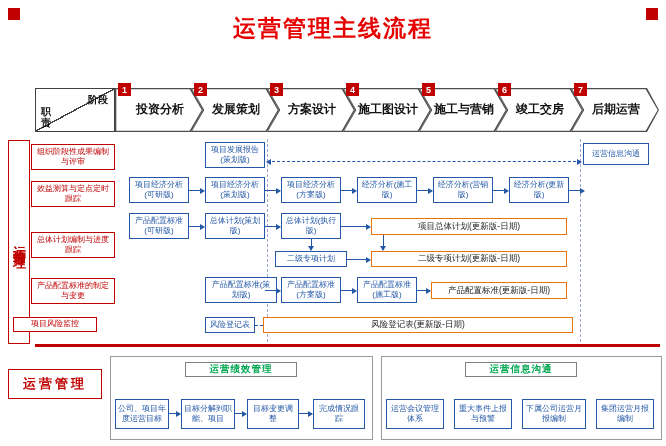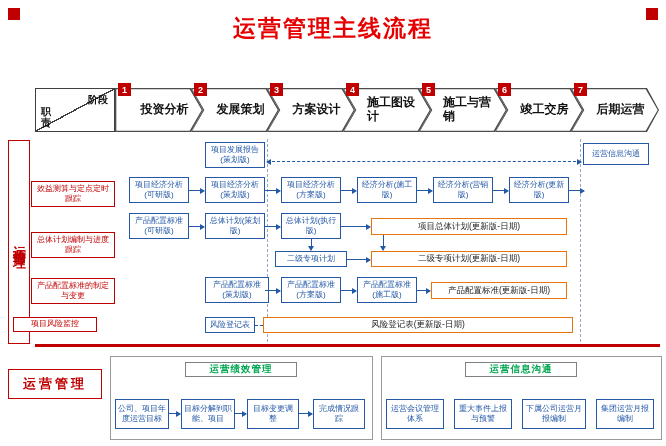--- a/index.html
+++ b/index.html
@@ -20,21 +20,21 @@
                 color:#111; width:11px; line-height:1.1; }
 
   
   .stage { top:88px; height:44px; }
   .s-outer { position:absolute; inset:0; background:#4d4d4d; }
   .s-inner { position:absolute; inset:1.3px; background:#fff; }
   .stage.mid .s-outer, .stage.mid .s-inner {
     clip-path:polygon(0 0, calc(100% - 12px) 0, 100% 50%, calc(100% - 12px) 100%, 0 100%, 12px 50%); }
   .stage.first .s-outer, .stage.first .s-inner {
     clip-path:polygon(0 0, calc(100% - 12px) 0, 100% 50%, calc(100% - 12px) 100%, 0 100%); }
-  .s-label { position:absolute; inset:0; padding:0 13px 0 24px; display:flex; align-items:center;
+  .s-label { position:absolute; inset:0; padding:0 13px 0 15px; display:flex; align-items:center;
              justify-content:center; font-size:12px; font-weight:700;
              color:#111; line-height:1.15; }
   .s-num { position:absolute; left:3px; top:-5px; width:13px; height:13px; background:#C00000;
            color:#fff; font-size:9px; font-weight:700; display:flex; align-items:center;
            justify-content:center; }
 
   .rolebar { border:1.6px solid #C00000; display:flex; align-items:center; justify-content:center; }
   .rolebar span { writing-mode:vertical-rl; text-orientation:upright; color:#C00000;
                   font-size:13px; font-weight:700; letter-spacing:4px; }
 
@@ -125,20 +125,21 @@
     <div class="s-outer"></div>
       <div class="s-inner"></div>
     <div class="s-label">后期运营</div>
     <div class="s-num">7</div>
   </div>
 
   <div class="abs rolebar" style="left:8px;top:140px;width:22px;height:204px">
     <span>运营管理</span>
   </div>
 
+  <div class="abs cell rbox" style="left:31px;top:144px;width:84px;height:26px">组织阶段性成果编制与评审</div>
   <div class="abs cell rbox" style="left:31px;top:181px;width:84px;height:26px">效益测算与定点定时跟踪</div>
   <div class="abs cell rbox" style="left:31px;top:232px;width:84px;height:26px">总体计划编制与进度跟踪</div>
   <div class="abs cell rbox" style="left:31px;top:278px;width:84px;height:26px">产品配置标准的制定与变更</div>
   <div class="abs cell rbox" style="left:13px;top:317px;width:84px;height:15px">项目风险监控</div>
 
   <div class="abs vdash" style="left:267px;top:139px;height:203px"></div>
   <div class="abs vdash" style="left:580px;top:139px;height:203px"></div>
 
   <div class="abs cell bbox" style="left:205px;top:142px;width:60px;height:26px">项目发展报告(策划版)</div>
   <div class="abs dash-h" style="left:267px;top:161px;width:314px"></div>
@@ -164,21 +165,21 @@
   <div class="abs harrow" style="left:189px;top:226px;width:15px"></div>
   <div class="abs harrow" style="left:265px;top:226px;width:15px"></div>
   <div class="abs harrow" style="left:341px;top:226px;width:29px"></div>
 
   <div class="abs cell bbox" style="left:275px;top:251px;width:72px;height:16px">二级专项计划</div>
   <div class="abs cell obox" style="left:371px;top:251px;width:196px;height:16px">二级专项计划(更新版-日期)</div>
   <div class="abs harrow" style="left:347px;top:259px;width:23px"></div>
   <div class="abs varrow" style="left:311px;top:239px;height:11px"></div>
   <div class="abs varrow" style="left:383px;top:235px;height:15px"></div>
 
-  <div class="abs cell bbox" style="left:205px;top:277px;width:64px;height:26px">产品配置标准(策划版)</div>
+  <div class="abs cell bbox" style="left:205px;top:277px;width:72px;height:26px">产品配置标准(策划版)</div>
   <div class="abs cell bbox" style="left:281px;top:277px;width:60px;height:26px">产品配置标准(方案版)</div>
   <div class="abs cell bbox" style="left:357px;top:277px;width:60px;height:26px">产品配置标准(施工版)</div>
   <div class="abs cell obox" style="left:431px;top:282px;width:136px;height:17px">产品配置标准(更新版-日期)</div>
   <div class="abs harrow" style="left:265px;top:290px;width:15px"></div>
   <div class="abs harrow" style="left:341px;top:290px;width:15px"></div>
   <div class="abs harrow" style="left:417px;top:290px;width:13px"></div>
 
   <div class="abs cell bbox" style="left:205px;top:317px;width:50px;height:16px">风险登记表</div>
   <div class="abs dash-s" style="left:255px;top:325px;width:8px"></div>
   <div class="abs cell obox" style="left:263px;top:317px;width:310px;height:16px">风险登记表(更新版-日期)</div>

